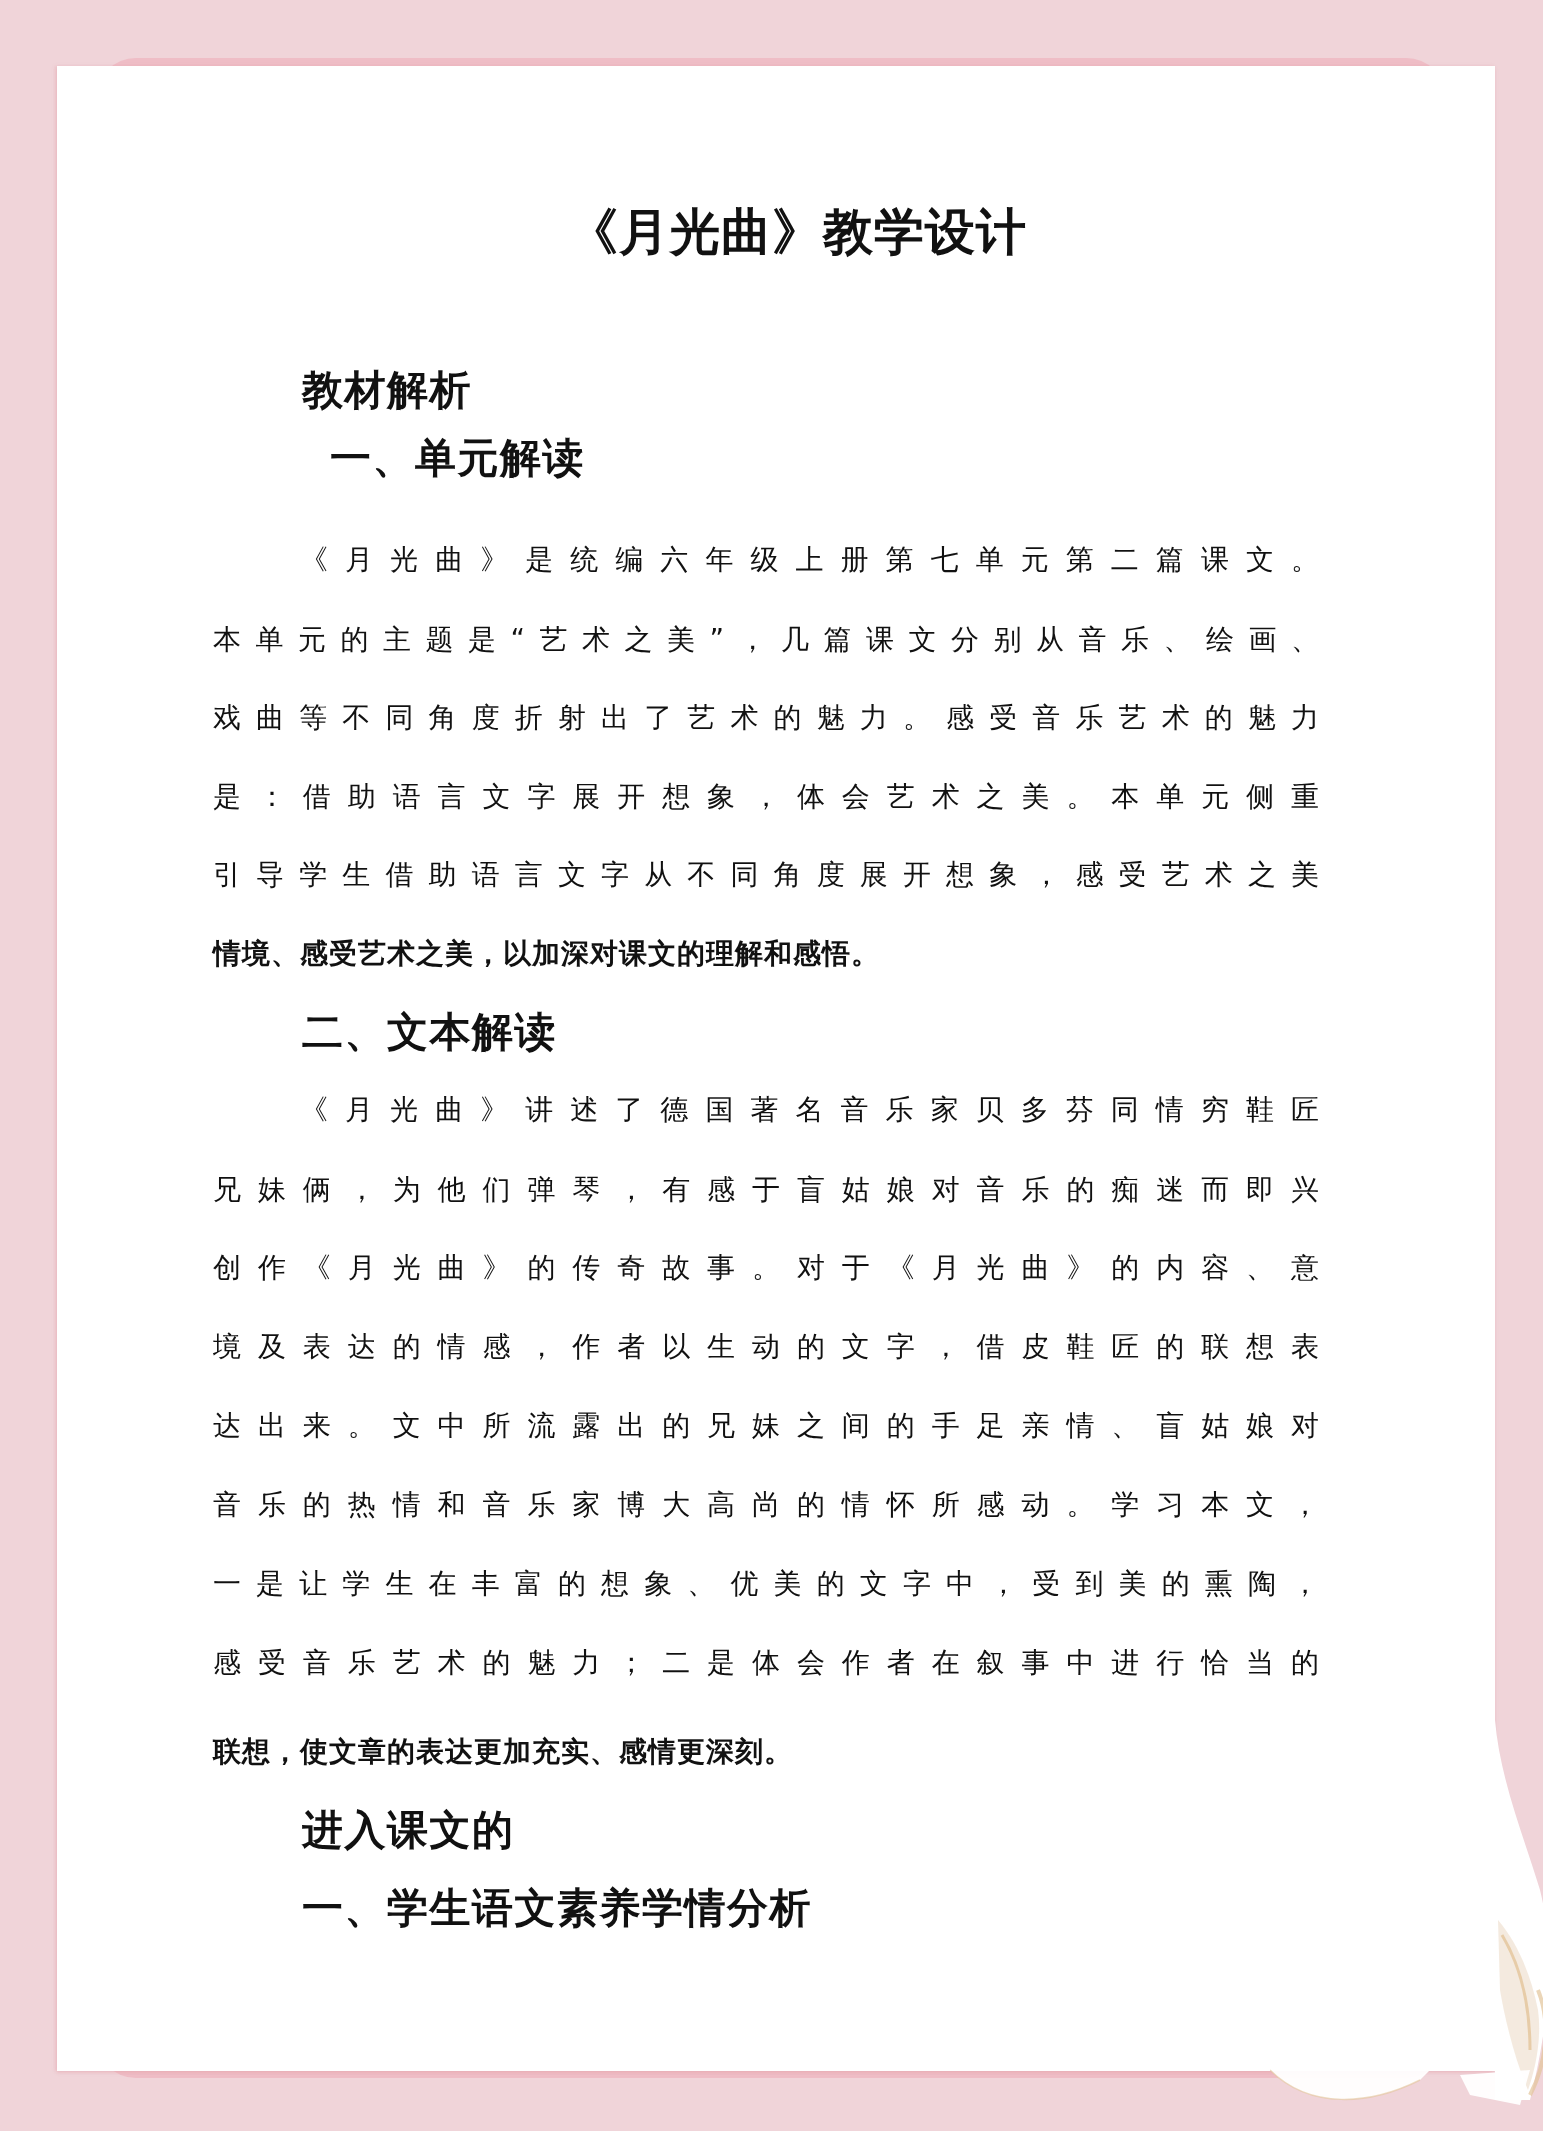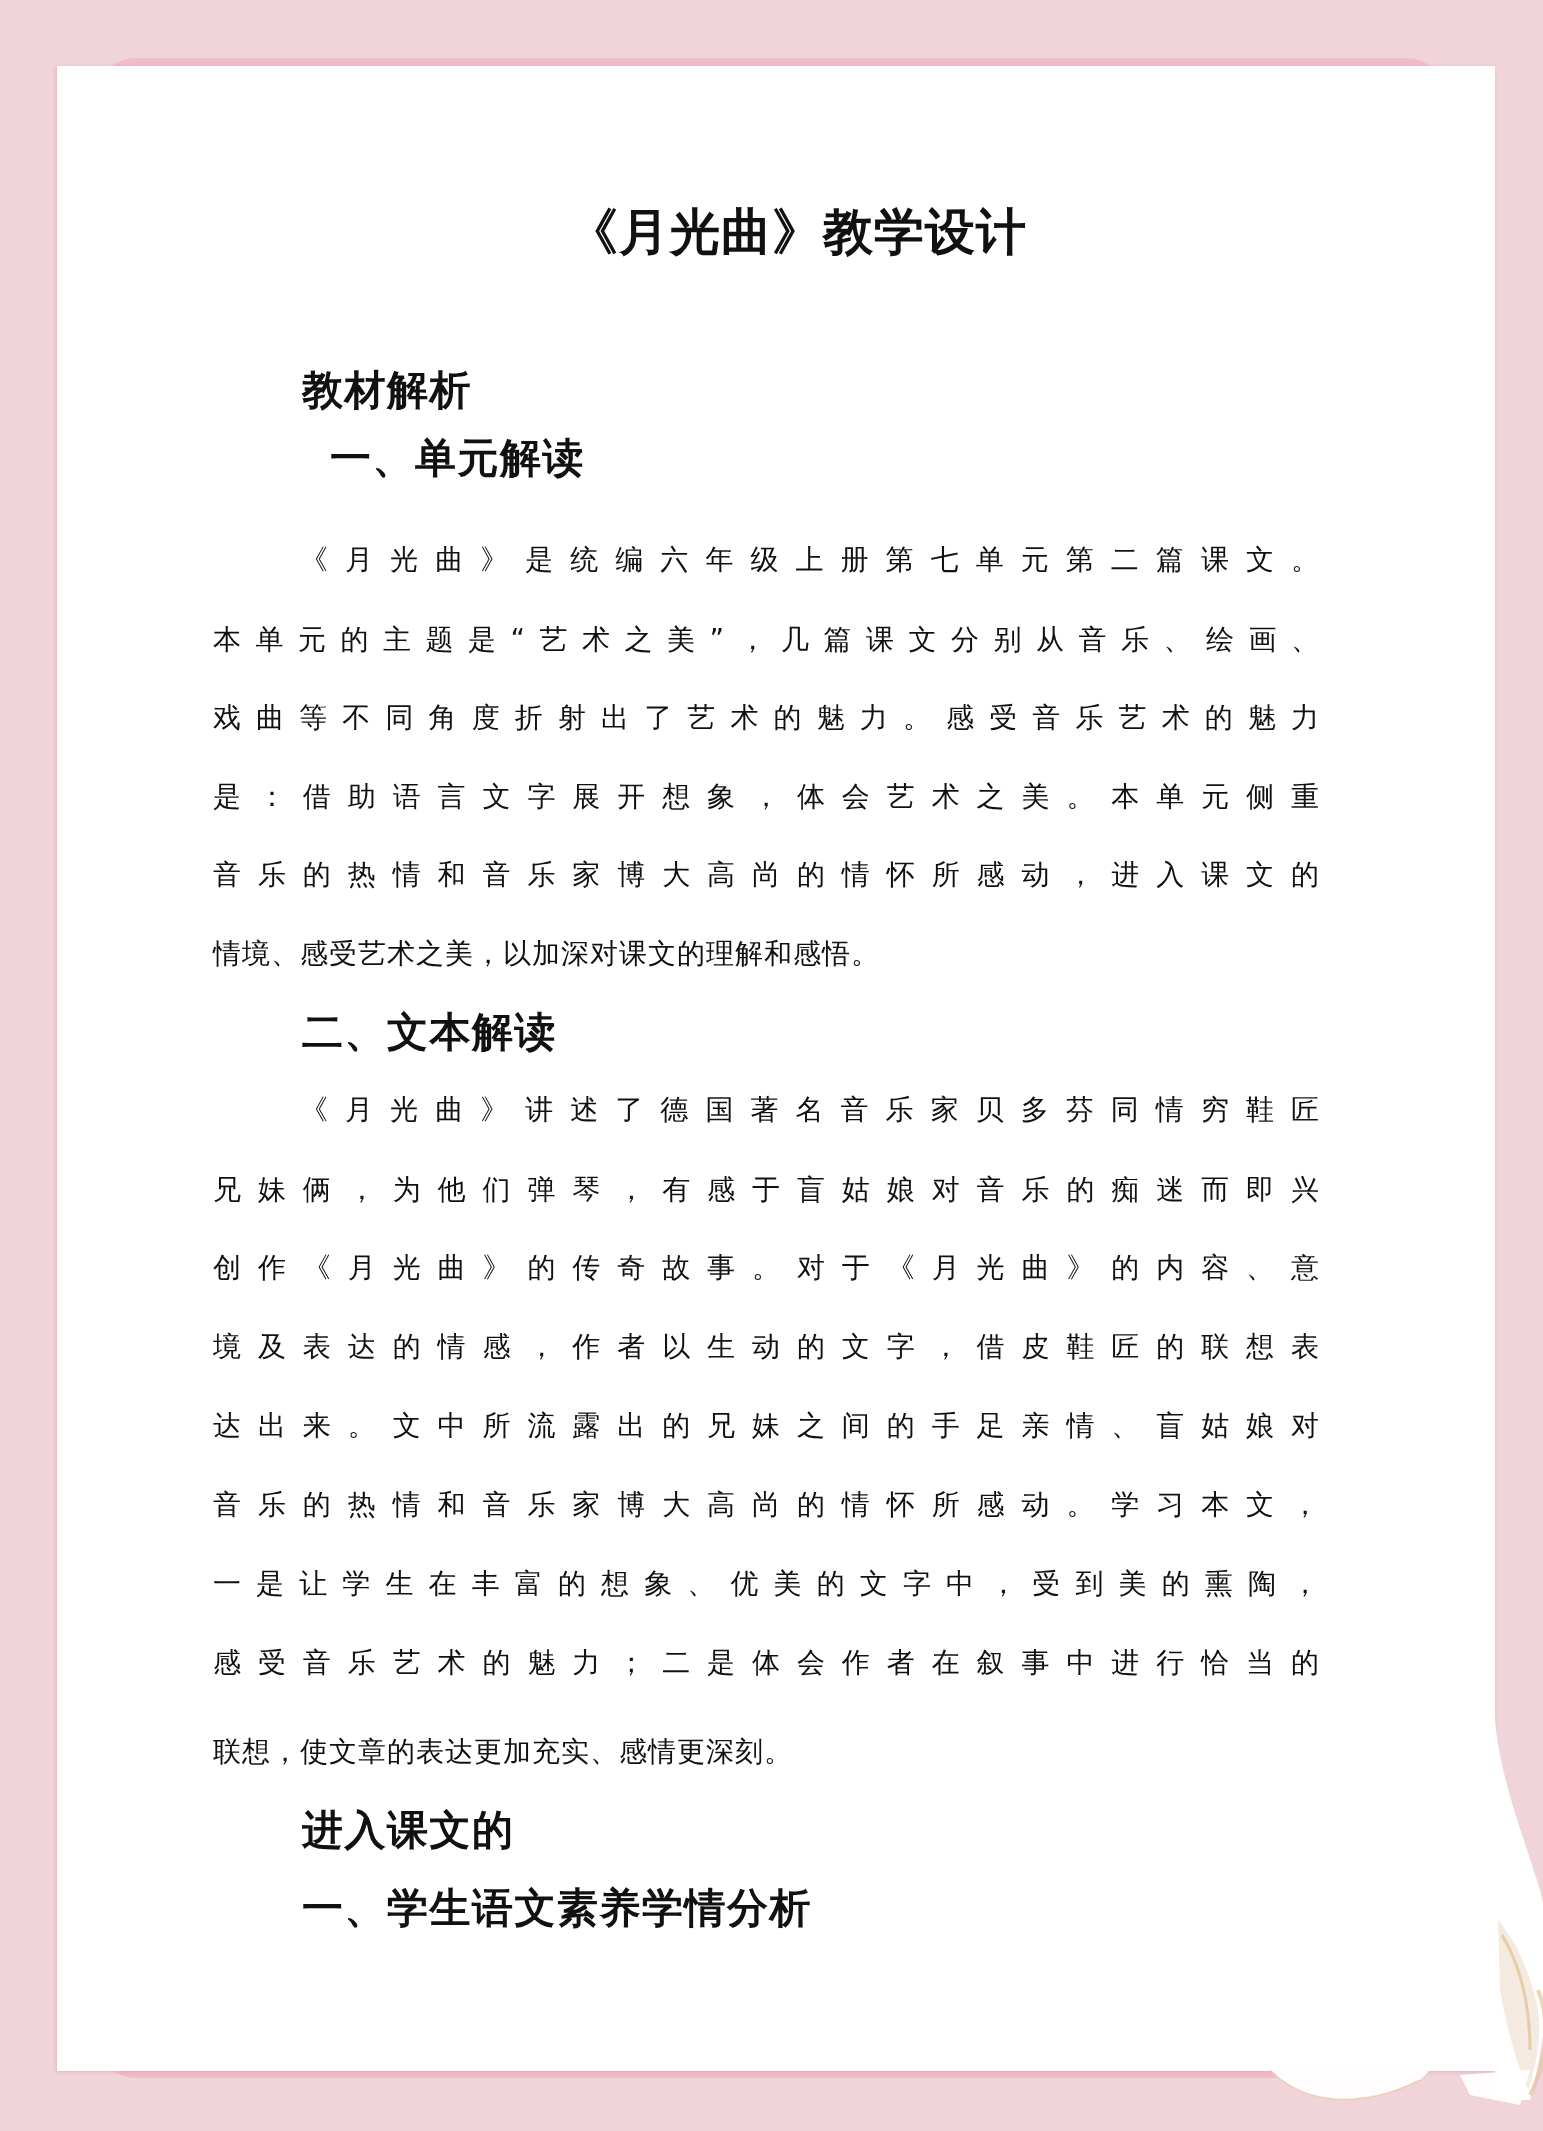--- a/index.html
+++ b/index.html
@@ -83,20 +83,21 @@
       overflow: visible;
     }
     .line.indent {
       left: 300px;
       width: 1019px;
     }
     .line.last {
       text-align: left;
       text-align-last: left;
       letter-spacing: 1px;
+      font-weight: bold;
     }
   </style>
 </head>
 <body>
 
 <div class="frame"></div>
 
 <div class="page"></div>
 
 <svg class="flower" viewBox="0 0 180 400" xmlns="http://www.w3.org/2000/svg">
@@ -113,21 +114,21 @@
 
 <div class="title">《月光曲》教学设计</div>
 
 <div class="heading" style="top:367px;">教材解析</div>
 <div class="heading" style="top:435px;margin-left:28px;">一、单元解读</div>
 
 <div class="line indent" style="top:537px;">《月光曲》是统编六年级上册第七单元第二篇课文。</div>
 <div class="line" style="top:617px;">本单元的主题是“艺术之美”，几篇课文分别从音乐、绘画、</div>
 <div class="line" style="top:695px;">戏曲等不同角度折射出了艺术的魅力。感受音乐艺术的魅力</div>
 <div class="line" style="top:774px;">是：借助语言文字展开想象，体会艺术之美。本单元侧重</div>
-<div class="line" style="top:852px;">音乐的热情和音乐家博大高尚的情怀所感动，进入课文的</div>
+<div class="line" style="top:852px;">引导学生借助语言文字从不同角度展开想象，感受艺术之美</div>
 <div class="line last" style="top:931px;">情境、感受艺术之美，以加深对课文的理解和感悟。</div>
 
 <div class="heading" style="top:1009px;">二、文本解读</div>
 
 <div class="line indent" style="top:1087px;">《月光曲》讲述了德国著名音乐家贝多芬同情穷鞋匠</div>
 <div class="line" style="top:1167px;">兄妹俩，为他们弹琴，有感于盲姑娘对音乐的痴迷而即兴</div>
 <div class="line" style="top:1245px;">创作《月光曲》的传奇故事。对于《月光曲》的内容、意</div>
 <div class="line" style="top:1324px;">境及表达的情感，作者以生动的文字，借皮鞋匠的联想表</div>
 <div class="line" style="top:1403px;">达出来。文中所流露出的兄妹之间的手足亲情、盲姑娘对</div>
 <div class="line" style="top:1482px;">音乐的热情和音乐家博大高尚的情怀所感动。学习本文，</div>

